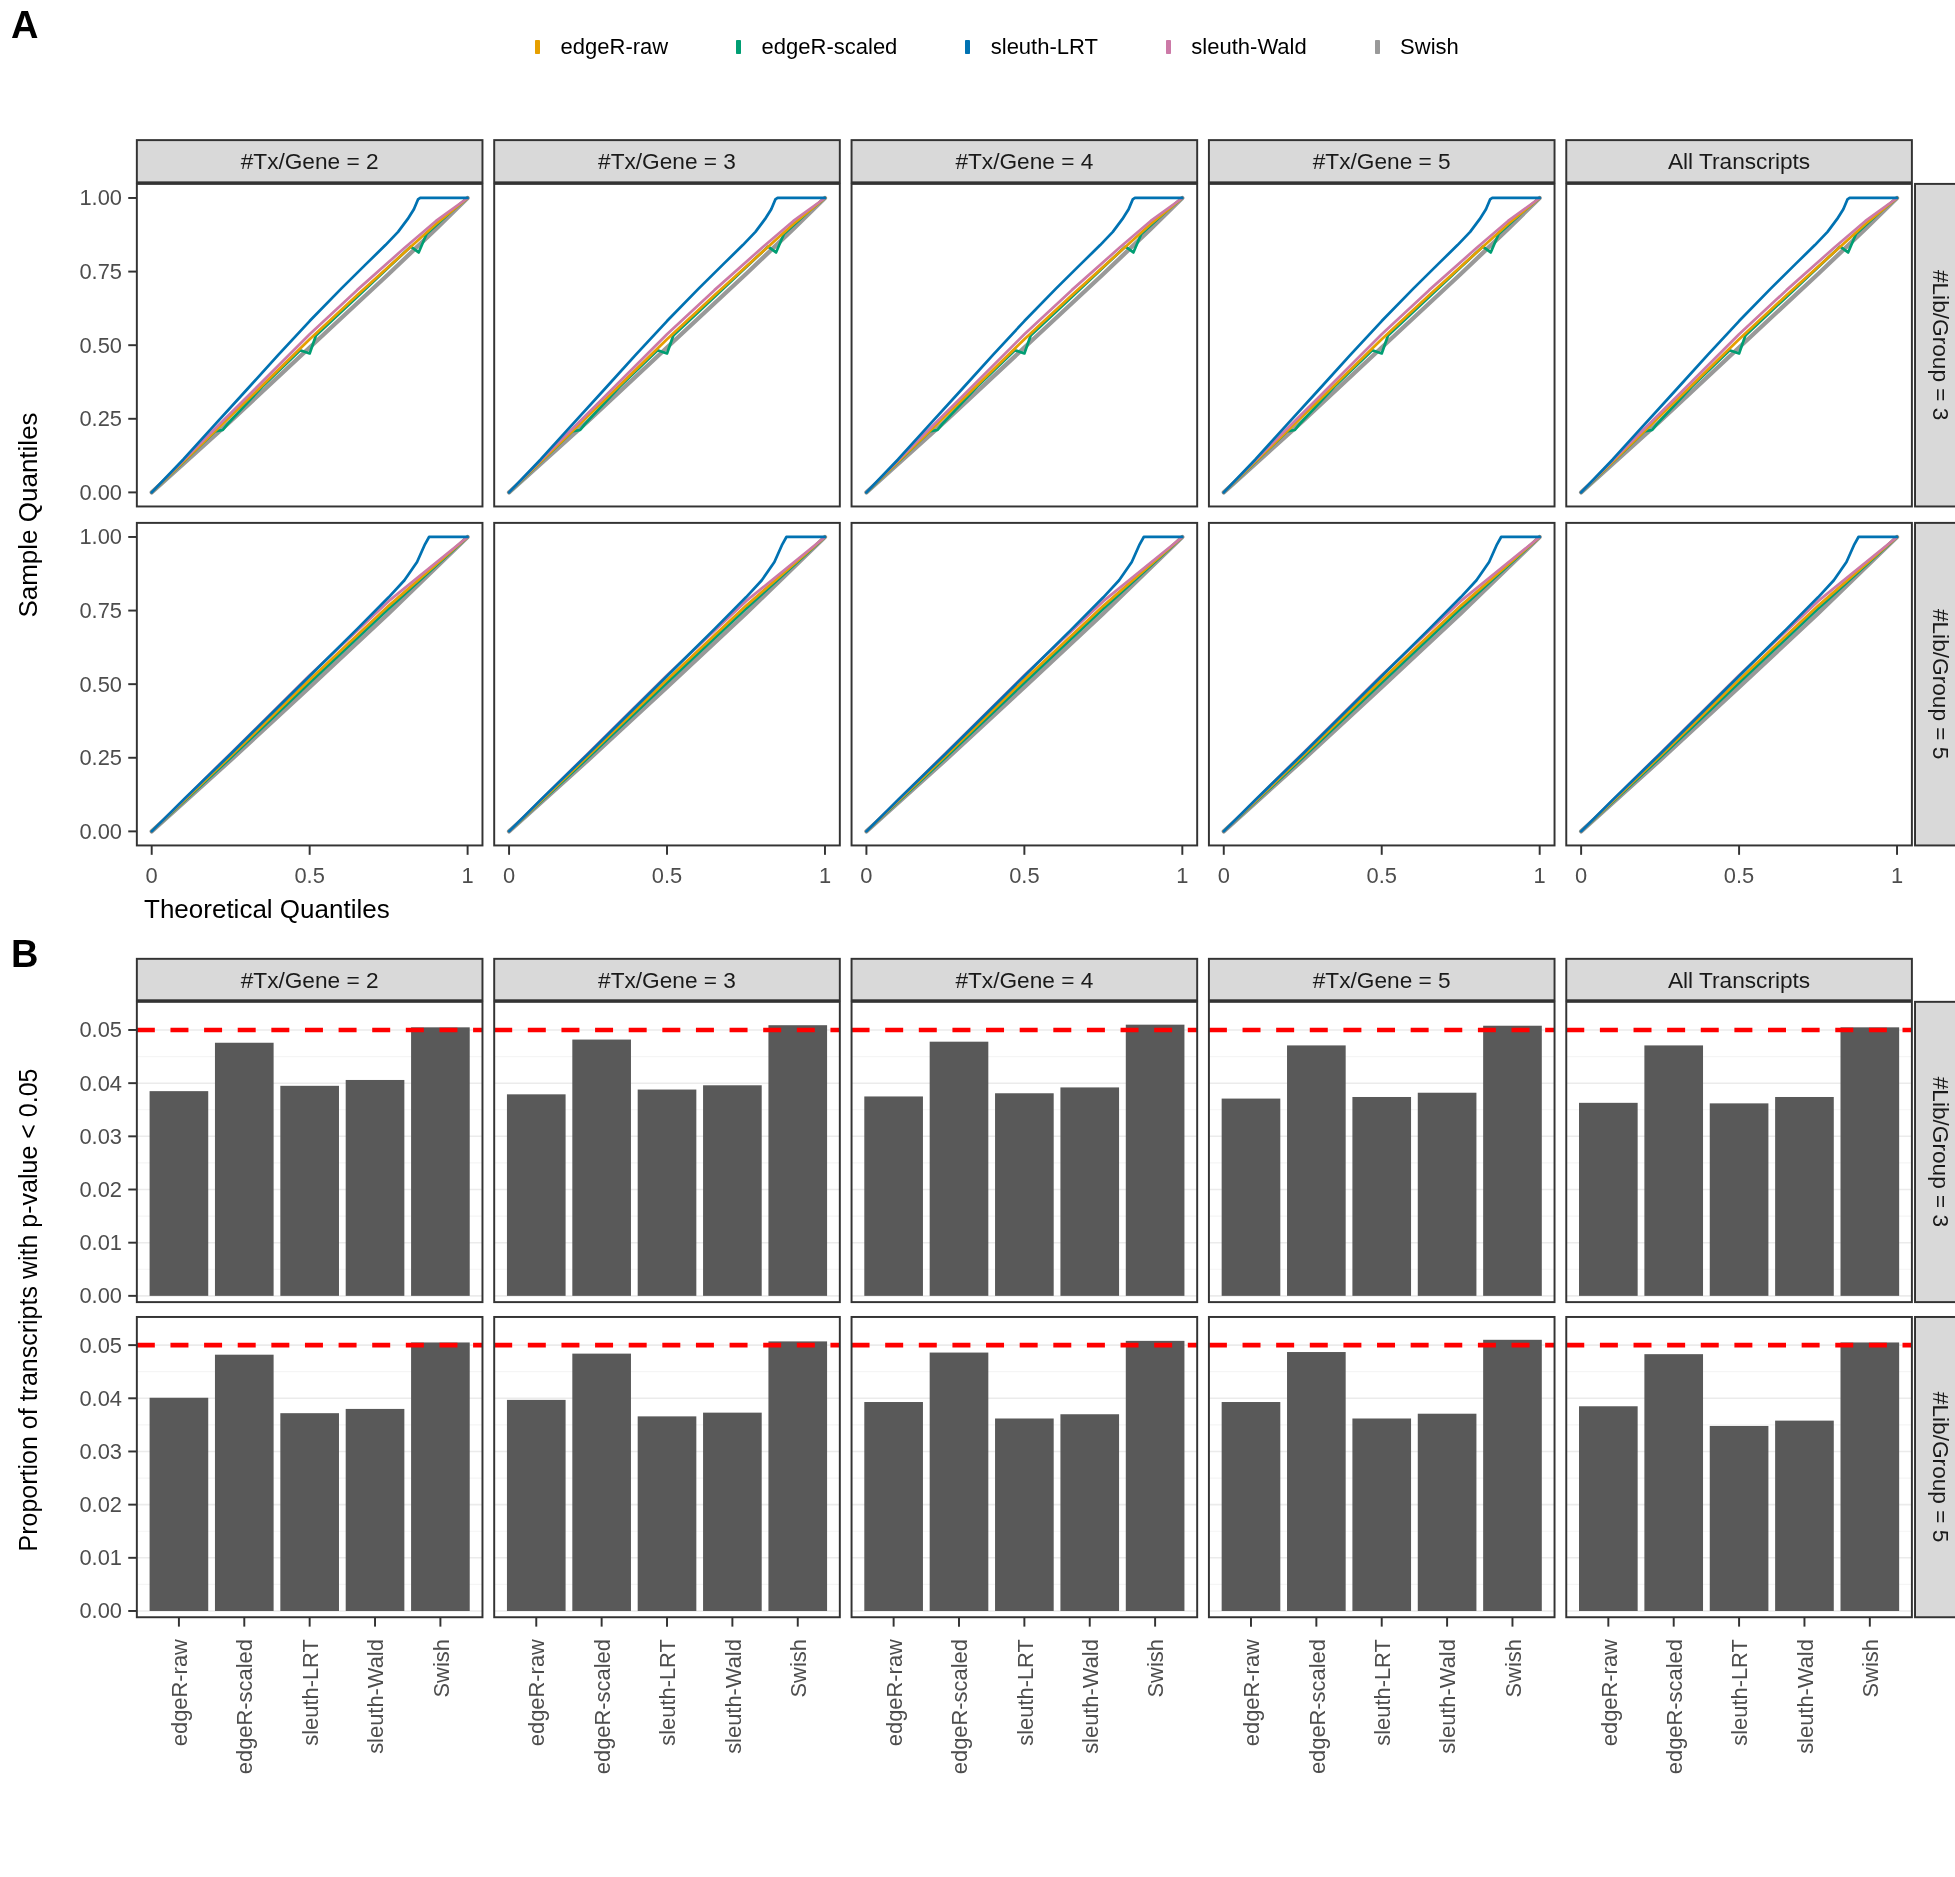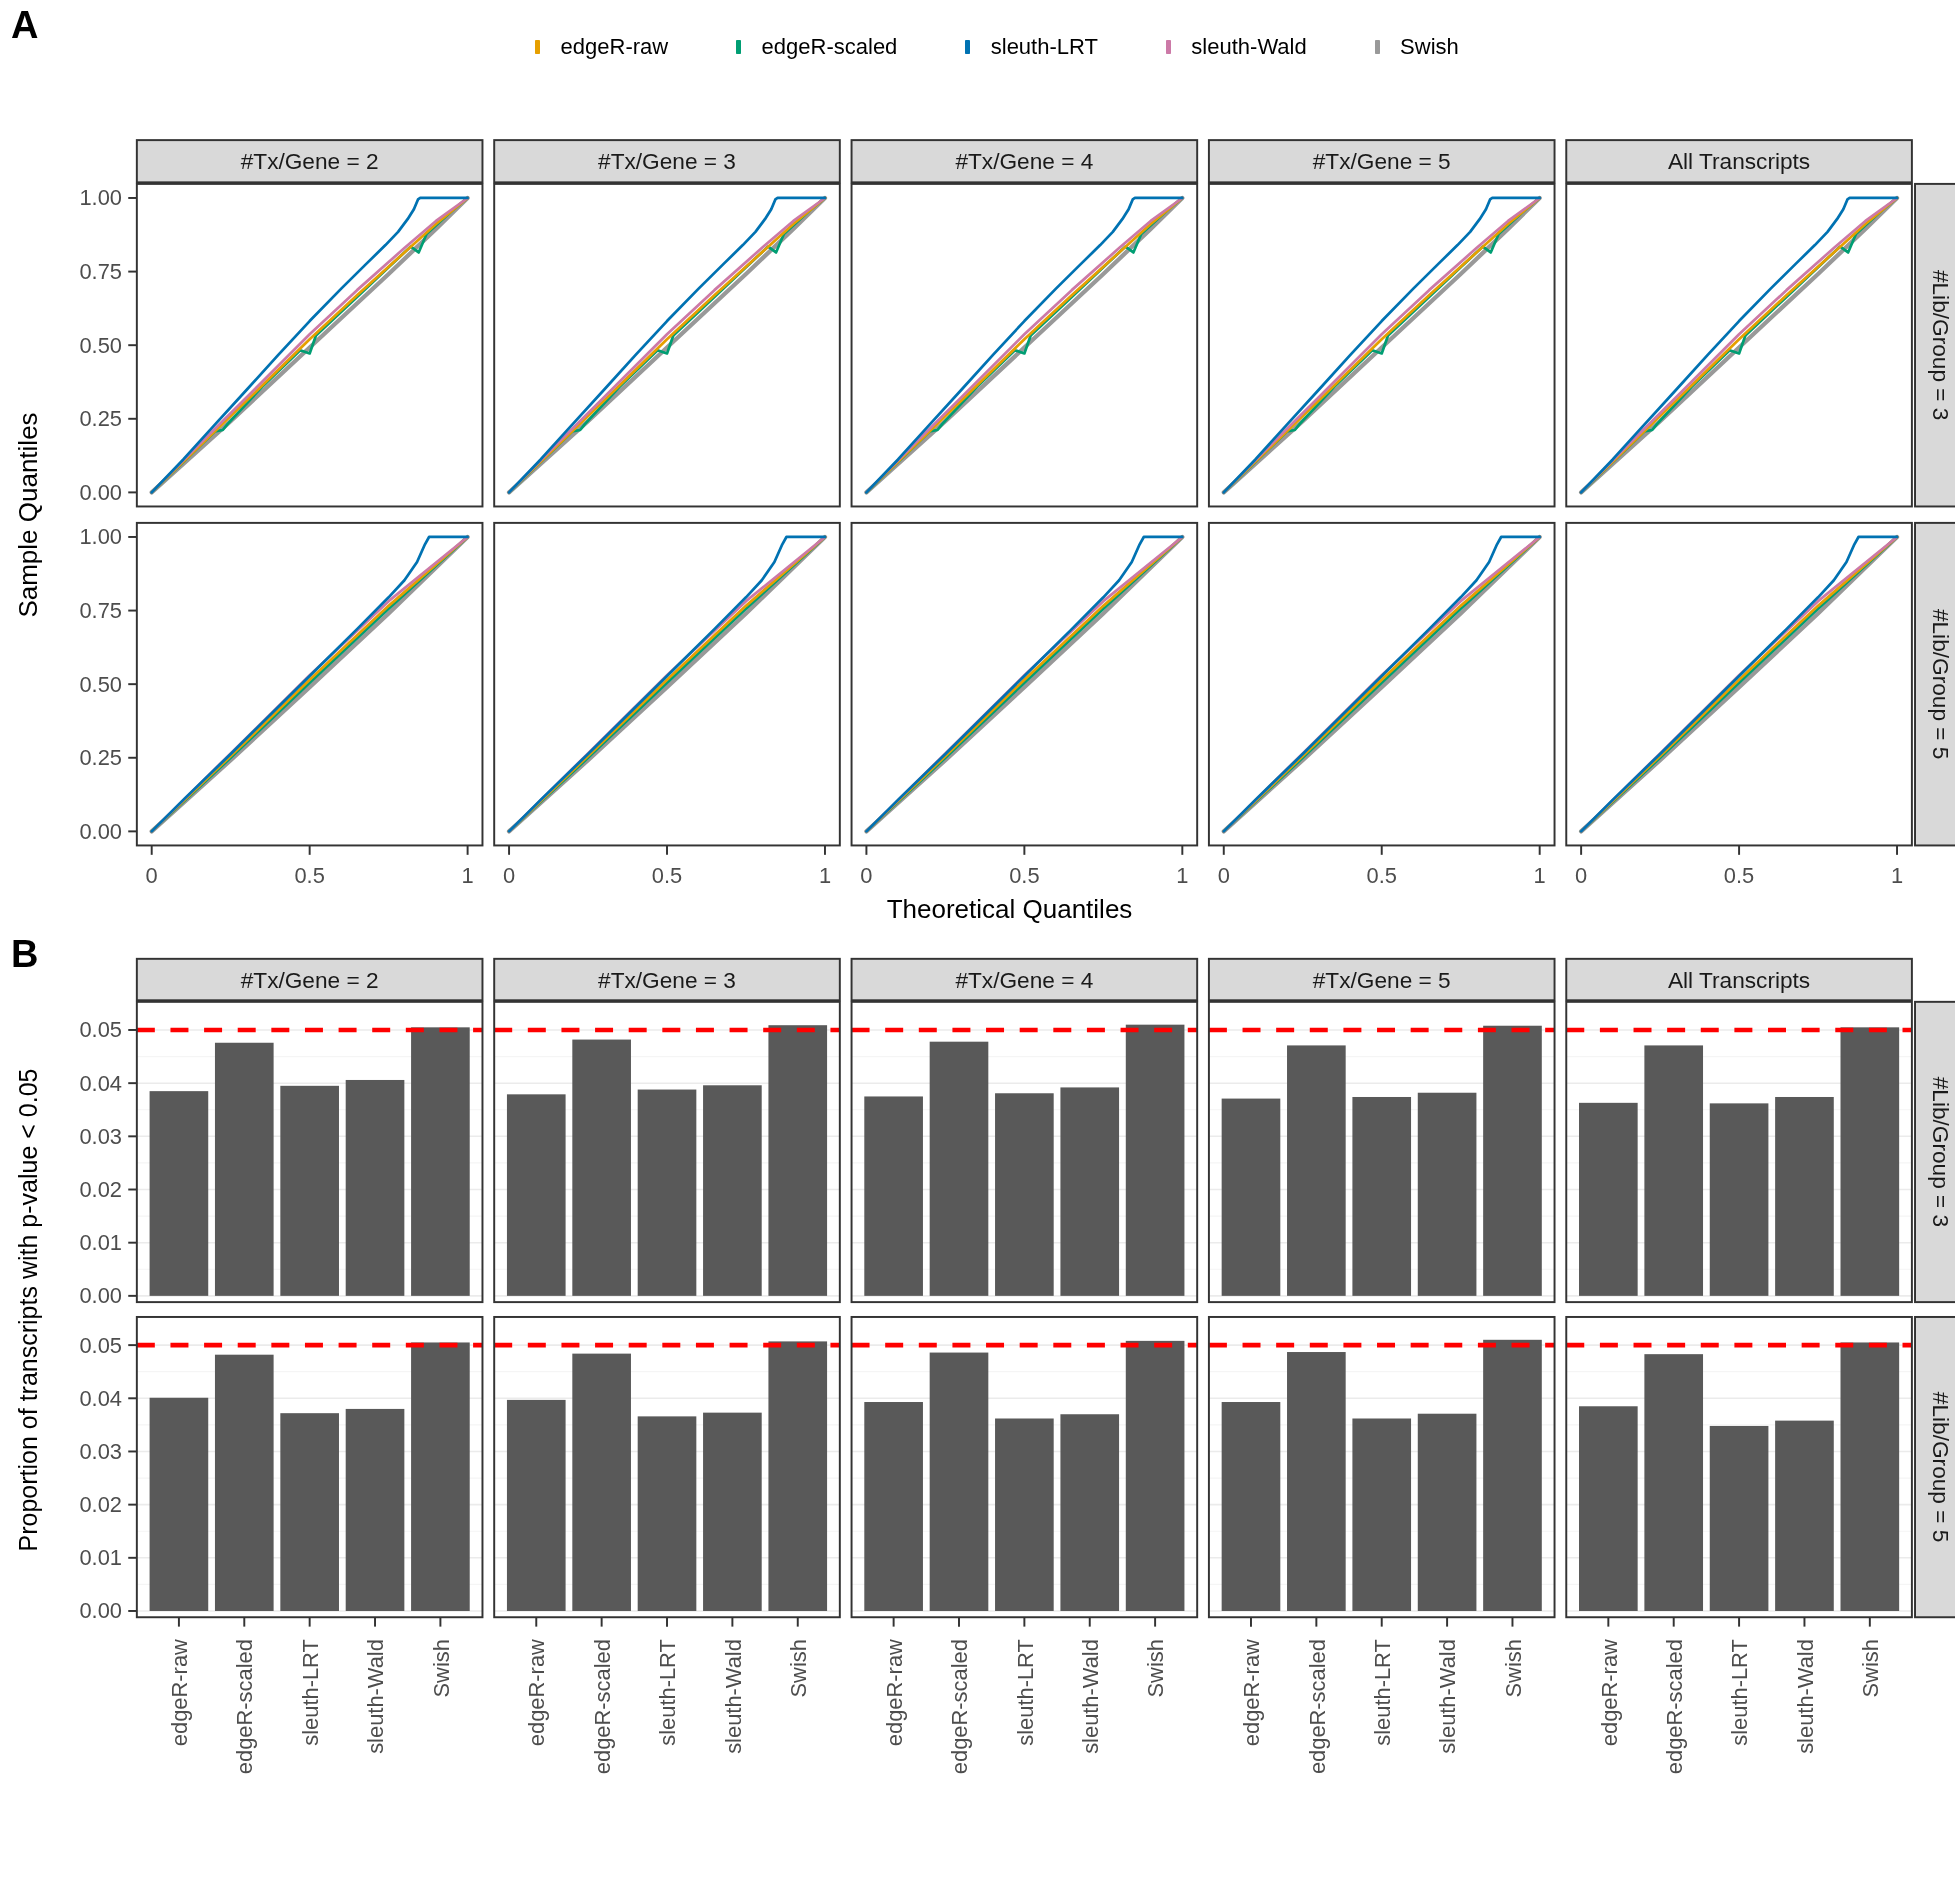--- a/index.html
+++ b/index.html
@@ -8,21 +8,21 @@
   #fig-svg{position:absolute;left:0;top:0;}
   .panel-letter{position:absolute;font-size:38px;font-weight:bold;color:#000;line-height:1;}
   #panel-a-letter{left:11px;top:5.5px;}
   #panel-b-letter{left:11px;top:935px;}
   #legend-a{position:absolute;left:0;right:0;top:34px;display:flex;justify-content:center;
     align-items:center;gap:68px;}
   .legend-item{display:flex;align-items:center;gap:20.3px;}
   .legend-key{display:inline-block;width:5.1px;height:14px;border-radius:0.8px;}
   .legend-label{font-size:22px;color:#000;}
   .axis-title{position:absolute;font-size:26px;color:#000;white-space:nowrap;}
-  #a-x-title{left:122px;width:1775px;top:894px;text-align:center;}
+  #a-x-title{left:144px;width:1775px;top:894px;}
   #a-y-title{left:28px;top:515px;transform:translate(-50%,-50%) rotate(-90deg);}
   #b-y-title{left:28px;top:1310px;transform:translate(-50%,-50%) rotate(-90deg);font-size:25px;}
 </style>
 </head>
 <body>
 
 <div id="figure-root">
   <svg id="fig-svg" width="1994" height="1877" viewBox="0 0 5100 4800">
       <rect x="350" y="358" width="884" height="108" fill="#D9D9D9" stroke="#333333" stroke-width="5"></rect>
       <text x="792" y="412" font-size="58" fill="#1A1A1A" text-anchor="middle" dominant-baseline="central" transform="">#Tx/Gene = 2</text>

